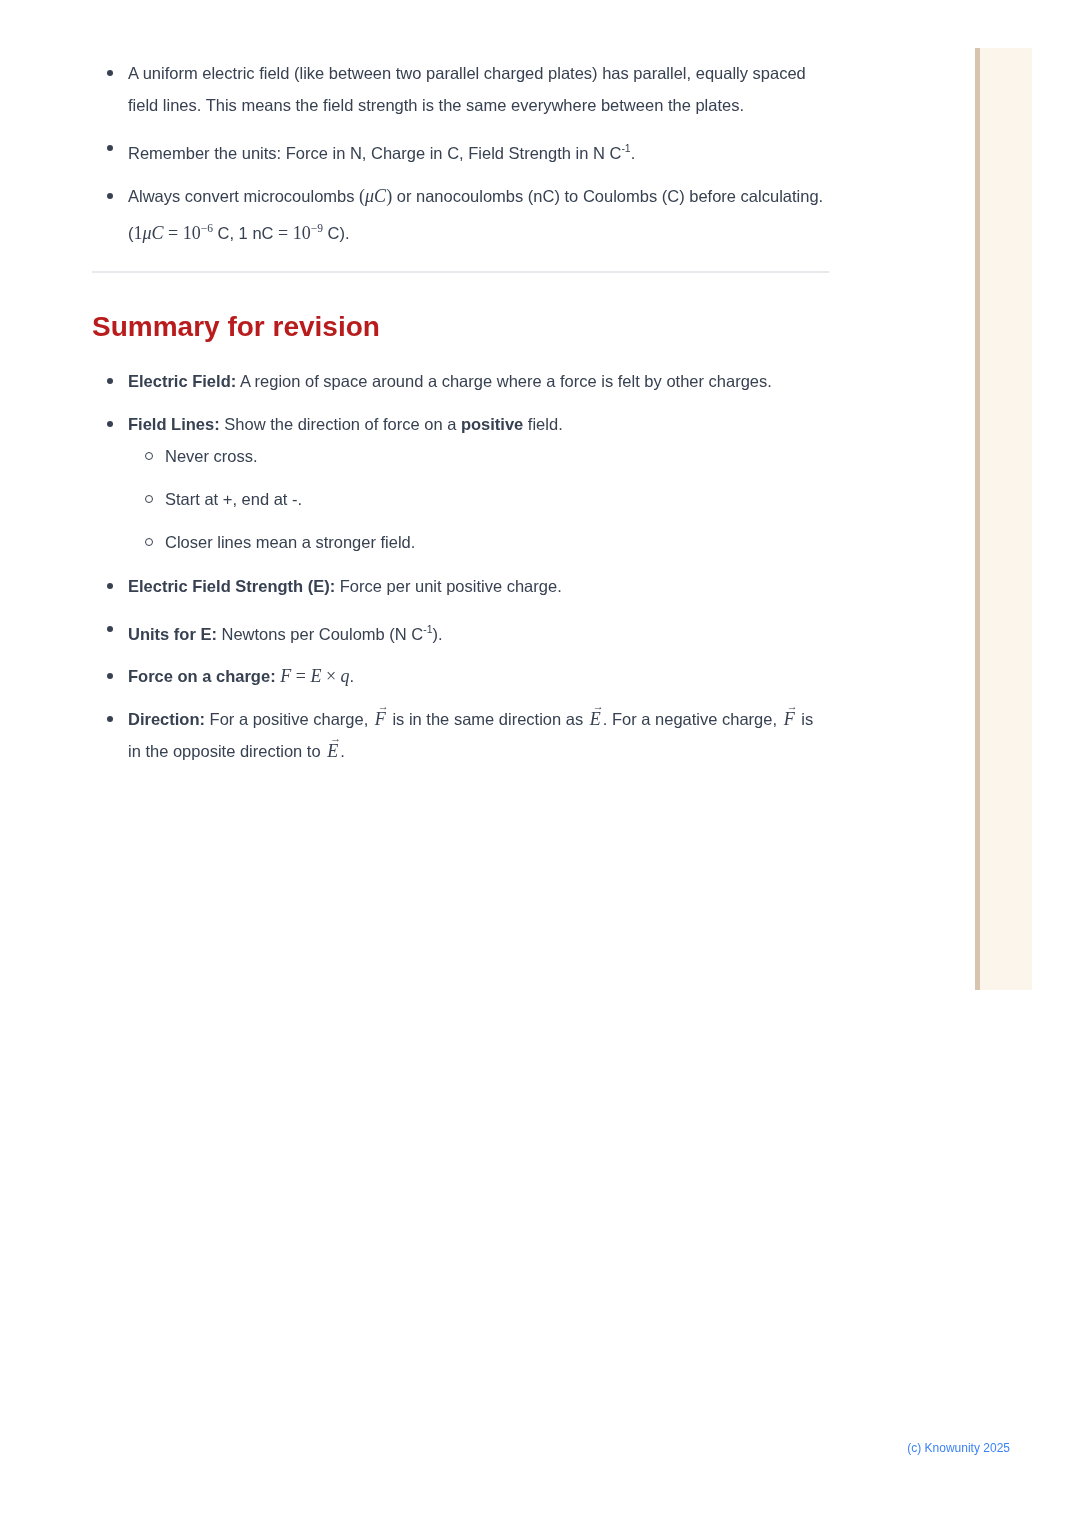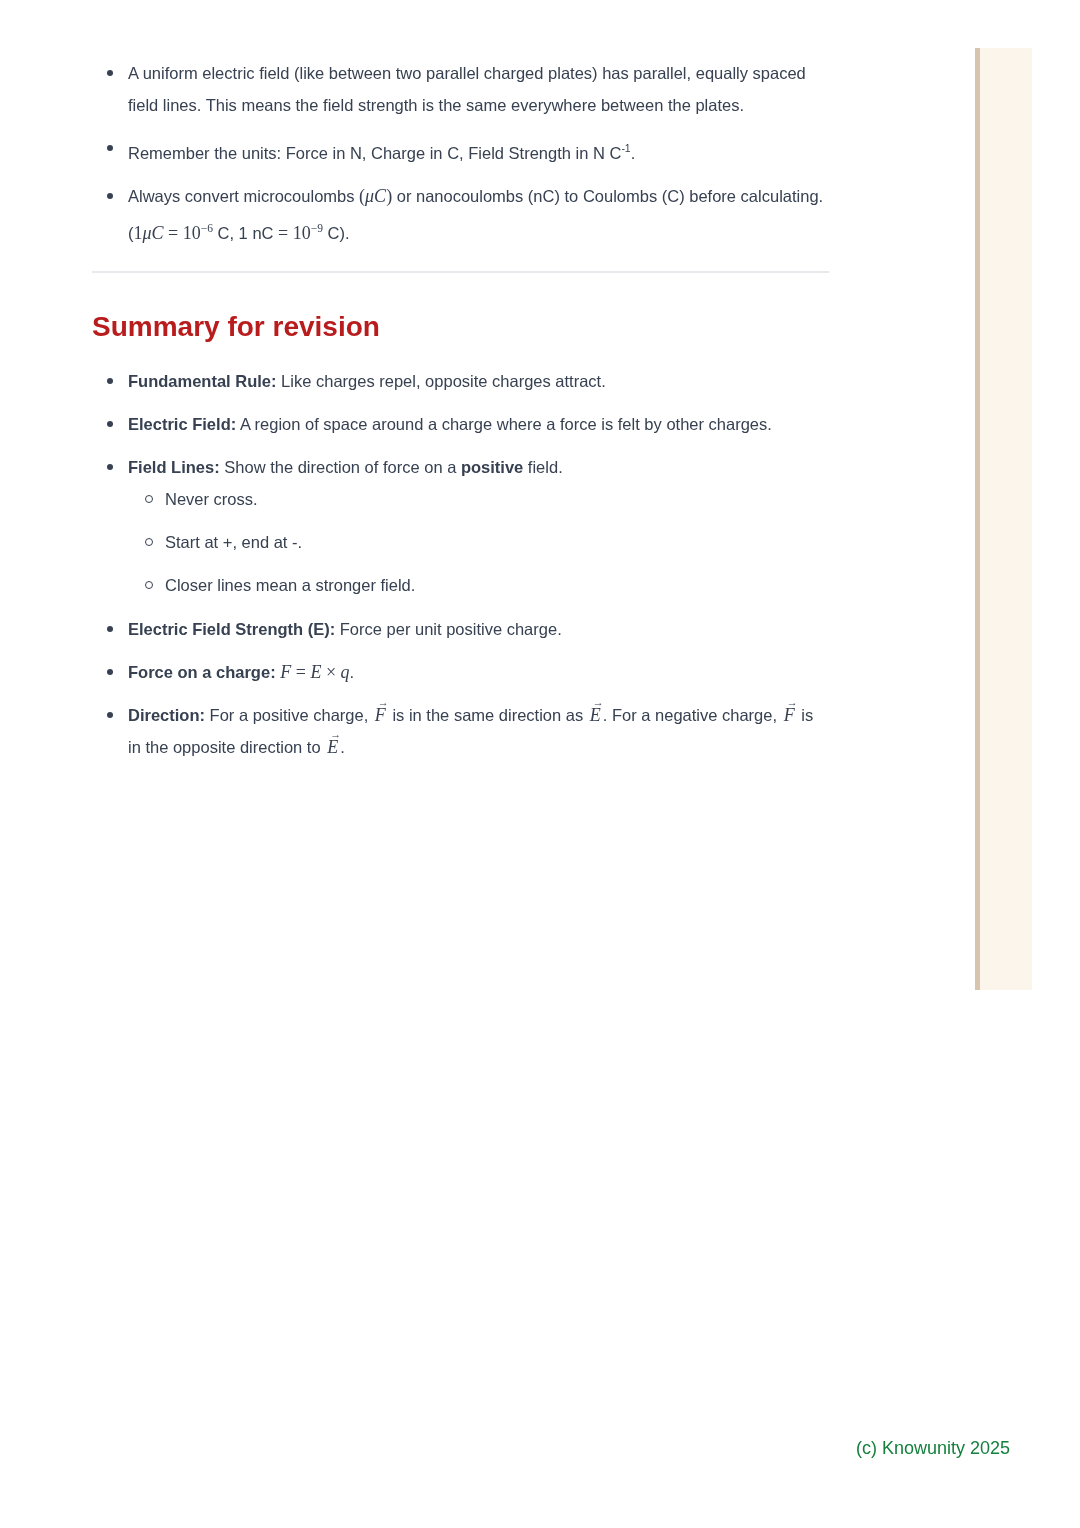--- a/index.html
+++ b/index.html
@@ -23,21 +23,21 @@
   .mi{font-style:italic;text-align:right;}
   .msup{font-size:11.5px;vertical-align:super;}
   .frac{display:inline-block;vertical-align:-7px;text-align:center;font-size:12.5px;line-height:1;}
   .frac-num{display:block;border-bottom:1px solid #374151;padding:0 2px 2px;}
   .frac-den{display:block;padding-top:2px;}
   .vec{position:relative;display:inline-block;font-family:"Liberation Serif","DejaVu Serif",serif;
     font-style:italic;font-size:18px;line-height:20px;padding:0 2px;}
   .vec-arrow{position:absolute;left:5px;top:-8px;font-size:11px;font-style:normal;line-height:1;}
   .edge-strip{position:absolute;left:975px;top:48px;width:5px;height:942px;background:#D8C5AF;}
   .side-panel{position:absolute;left:980px;top:48px;width:52px;height:942px;background:#FCF5EB;}
-  .footer{position:absolute;top:1440px;right:70px;font-size:18px;line-height:16px;color:#15803d;}
+  .footer{position:absolute;top:1440px;right:70px;font-size:12px;line-height:16px;color:#3b82f6;}
 </style>
 </head>
 <body>
 
 <div class="edge-strip"></div>
 <div class="side-panel"></div>
 
 <div class="content">
 
   <ul>
@@ -46,35 +46,35 @@
     <li class="main-item"><span class="dot"></span><span>Remember the units: Force in N, Charge in C, Field Strength in N C</span><sup class="sup">-1</sup><span>.</span></li>
 
     <li class="main-item"><span class="dot"></span><span>Always convert microcoulombs </span><span class="math"><span>(</span><span class="mi">μC</span><span>)</span></span><span> or nanocoulombs (nC) to Coulombs (C) before calculating. (</span><span class="math"><span>1</span><span class="mi">μC</span><span> = 10</span><sup class="msup">−6</sup></span><span> C, 1 nC </span><span class="math"><span>= 10</span><sup class="msup">−9</sup></span><span> C).</span></li>
   </ul>
 
   <hr class="divider">
 
   <h2 class="heading">Summary for revision</h2>
 
   <ul>
-    <li class="main-item"><span class="dot"></span><b>Fundamental Rule:</b><span> Like charges repel, opposite charges attract.</span></li>
 
     <li class="main-item"><span class="dot"></span><b>Electric Field:</b><span> A region of space around a charge where a force is felt by other charges.</span></li>
 
     <li class="main-item"><span class="dot"></span><b>Field Lines:</b><span> Show the direction of force on a </span><b>positive</b><span> field.</span>
       <ul class="sub-list">
         <li class="sub-item"><span class="circle"></span><span>Never cross.</span></li>
         <li class="sub-item"><span class="circle"></span><span>Start at +, end at -.</span></li>
         <li class="sub-item"><span class="circle"></span><span>Closer lines mean a stronger field.</span></li>
       </ul>
     </li>
 
     <li class="main-item"><span class="dot"></span><b>Electric Field Strength (E):</b><span> Force per unit positive charge.</span></li>
 
 
+    <li class="main-item"><span class="dot"></span><b>Units for E:</b><span> Newtons per Coulomb (N C</span><sup class="sup">-1</sup><span>).</span></li>
 
     <li class="main-item"><span class="dot"></span><b>Force on a charge:</b><span> </span><span class="math"><span class="mi">F</span><span> = </span><span class="mi">E</span><span> × </span><span class="mi">q</span></span><span>.</span></li>
 
     <li class="main-item"><span class="dot"></span><b>Direction:</b><span> For a positive charge, </span><span class="vec"><span class="vec-arrow">→</span><span>F</span></span><span> is in the same direction as </span><span class="vec"><span class="vec-arrow">→</span><span>E</span></span><span>. For a negative charge, </span><span class="vec"><span class="vec-arrow">→</span><span>F</span></span><span> is in the opposite direction to </span><span class="vec"><span class="vec-arrow">→</span><span>E</span></span><span>.</span></li>
   </ul>
 
 </div>
 
 <div class="footer">(c) Knowunity 2025</div>
 

